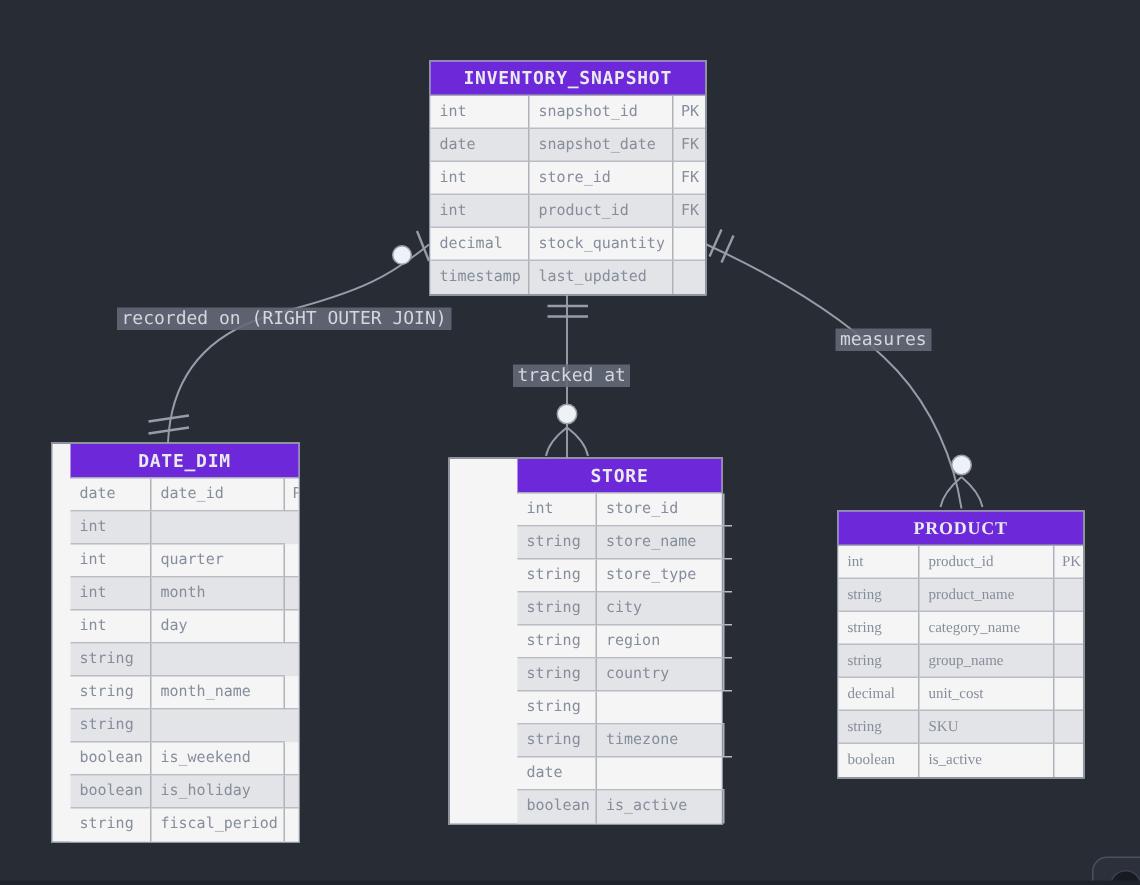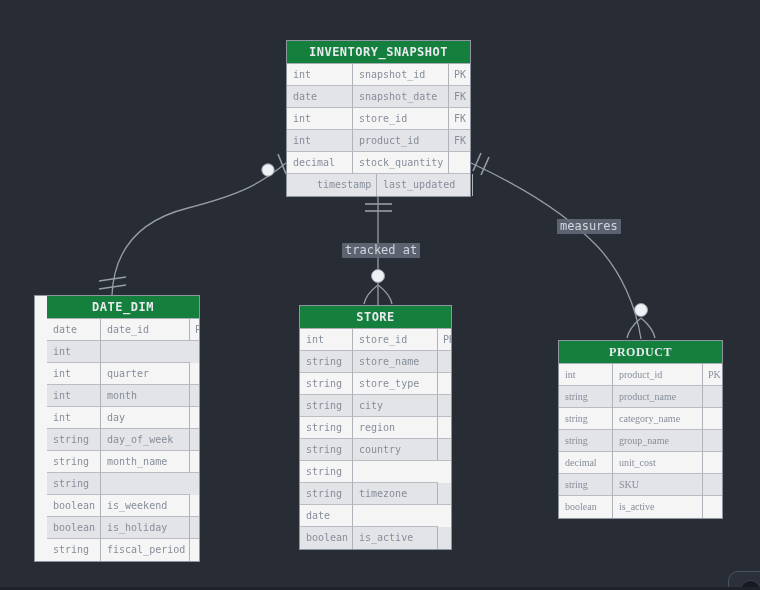--- a/index.html
+++ b/index.html
@@ -9,21 +9,21 @@
     font-family:"DejaVu Sans Mono","Liberation Mono",monospace;
   }
   #canvas{position:absolute;inset:0;}
   #edges{position:absolute;left:0;top:0;z-index:1;}
   .er-table{
     position:absolute;z-index:2;box-sizing:border-box;
     border:1px solid #8f95a0;background:#f5f5f6;
   }
   .er-head{
     height:22px;line-height:22px;text-align:center;
-    background:#15803d;color:#e8eaee;
+    background:#6d28d9;color:#e8eaee;
     font-size:12px;font-weight:bold;letter-spacing:.5px;
     border-bottom:1px solid #a8adb4;
     white-space:nowrap;overflow:hidden;
   }
   .er-row{display:grid;height:22px;line-height:21px;}
   .er-row.odd{background:#f5f5f6;}
   .er-row.even{background:#e3e4e7;}
   .er-cell{
     font-size:10px;color:#868e9b;padding-left:6px;
     border-right:1px solid #aeb2b9;border-bottom:1px solid #b9bdc3;
@@ -79,20 +79,21 @@
     <g>
       <path d="M471,163 C521,186 567,214 598,247 C621,272 636,306 641,339"></path>
       <line x1="481" y1="153" x2="473" y2="171" stroke-width="1.6"></line>
       <line x1="489" y1="157" x2="481" y2="175" stroke-width="1.6"></line>
       <circle cx="641" cy="310" r="6.5" fill="#eef1f5" stroke-width="1"></circle>
       <path d="M641,318 Q629,328 627,338"></path>
       <path d="M641,318 Q653,328 655,338"></path>
     </g>
   </svg>
 
+  <div class="rel-label" style="left:78px;top:205px;">recorded on (RIGHT OUTER JOIN)</div>
   <div class="rel-label" style="left:342px;top:243px;">tracked at</div>
   <div class="rel-label" style="left:557px;top:219px;">measures</div>
 
   <div class="er-table" style="left:286px;top:40px;width:185px;">
       <div class="er-head">INVENTORY_SNAPSHOT</div>
       <div class="er-row odd" style="grid-template-columns: 66px 96px 1fr;">
         <div class="er-cell attr-type">int</div>
         <div class="er-cell attr-name">snapshot_id</div>
         <div class="er-cell attr-key">PK</div>
       </div>
@@ -109,21 +110,21 @@
       <div class="er-row even" style="grid-template-columns: 66px 96px 1fr;">
         <div class="er-cell attr-type">int</div>
         <div class="er-cell attr-name">product_id</div>
         <div class="er-cell attr-key">FK</div>
       </div>
       <div class="er-row odd" style="grid-template-columns: 66px 96px 1fr;">
         <div class="er-cell attr-type">decimal</div>
         <div class="er-cell attr-name">stock_quantity</div>
         <div class="er-cell attr-key"></div>
       </div>
-      <div class="er-row even" style="grid-template-columns: 66px 96px 1fr; padding-left: 24px;">
+      <div class="er-row even" style="grid-template-columns: 66px 96px 1fr;">
         <div class="er-cell attr-type">timestamp</div>
         <div class="er-cell attr-name">last_updated</div>
         <div class="er-cell attr-key"></div>
       </div>
     </div>
 
   <div class="er-table" style="left:34px;top:295px;width:166px;padding-left:12px;">
       <div class="er-head">DATE_DIM</div>
       <div class="er-row odd" style="grid-template-columns: 54px 89px 1fr;">
         <div class="er-cell attr-type">date</div>
@@ -144,21 +145,20 @@
         <div class="er-cell attr-name">month</div>
         <div class="er-cell attr-key"></div>
       </div>
       <div class="er-row odd" style="grid-template-columns: 54px 89px 1fr;">
         <div class="er-cell attr-type">int</div>
         <div class="er-cell attr-name">day</div>
         <div class="er-cell attr-key"></div>
       </div>
       <div class="er-row even" style="grid-template-columns: 54px 89px 1fr;">
         <div class="er-cell attr-type">string</div>
-        <div class="er-cell attr-name">day_of_week</div>
         <div class="er-cell attr-key"></div>
       </div>
       <div class="er-row odd" style="grid-template-columns: 54px 89px 1fr;">
         <div class="er-cell attr-type">string</div>
         <div class="er-cell attr-name">month_name</div>
         <div class="er-cell attr-key"></div>
       </div>
       <div class="er-row even" style="grid-template-columns: 54px 89px 1fr;">
         <div class="er-cell attr-type">string</div>
         <div class="er-cell attr-key"></div>
@@ -173,21 +173,21 @@
         <div class="er-cell attr-name">is_holiday</div>
         <div class="er-cell attr-key"></div>
       </div>
       <div class="er-row odd" style="grid-template-columns: 54px 89px 1fr;">
         <div class="er-cell attr-type">string</div>
         <div class="er-cell attr-name">fiscal_period</div>
         <div class="er-cell attr-key"></div>
       </div>
     </div>
 
-  <div class="er-table" style="left:299px;top:305px;width:153px;">
+  <div class="er-table" style="left:299px;top:305px;width:183px;padding-left:45px;">
       <div class="er-head">STORE</div>
       <div class="er-row odd" style="grid-template-columns: 53px 85px 1fr;">
         <div class="er-cell attr-type">int</div>
         <div class="er-cell attr-name">store_id</div>
         <div class="er-cell attr-key">PK</div>
       </div>
       <div class="er-row even" style="grid-template-columns: 53px 85px 1fr;">
         <div class="er-cell attr-type">string</div>
         <div class="er-cell attr-name">store_name</div>
         <div class="er-cell attr-key"></div>

